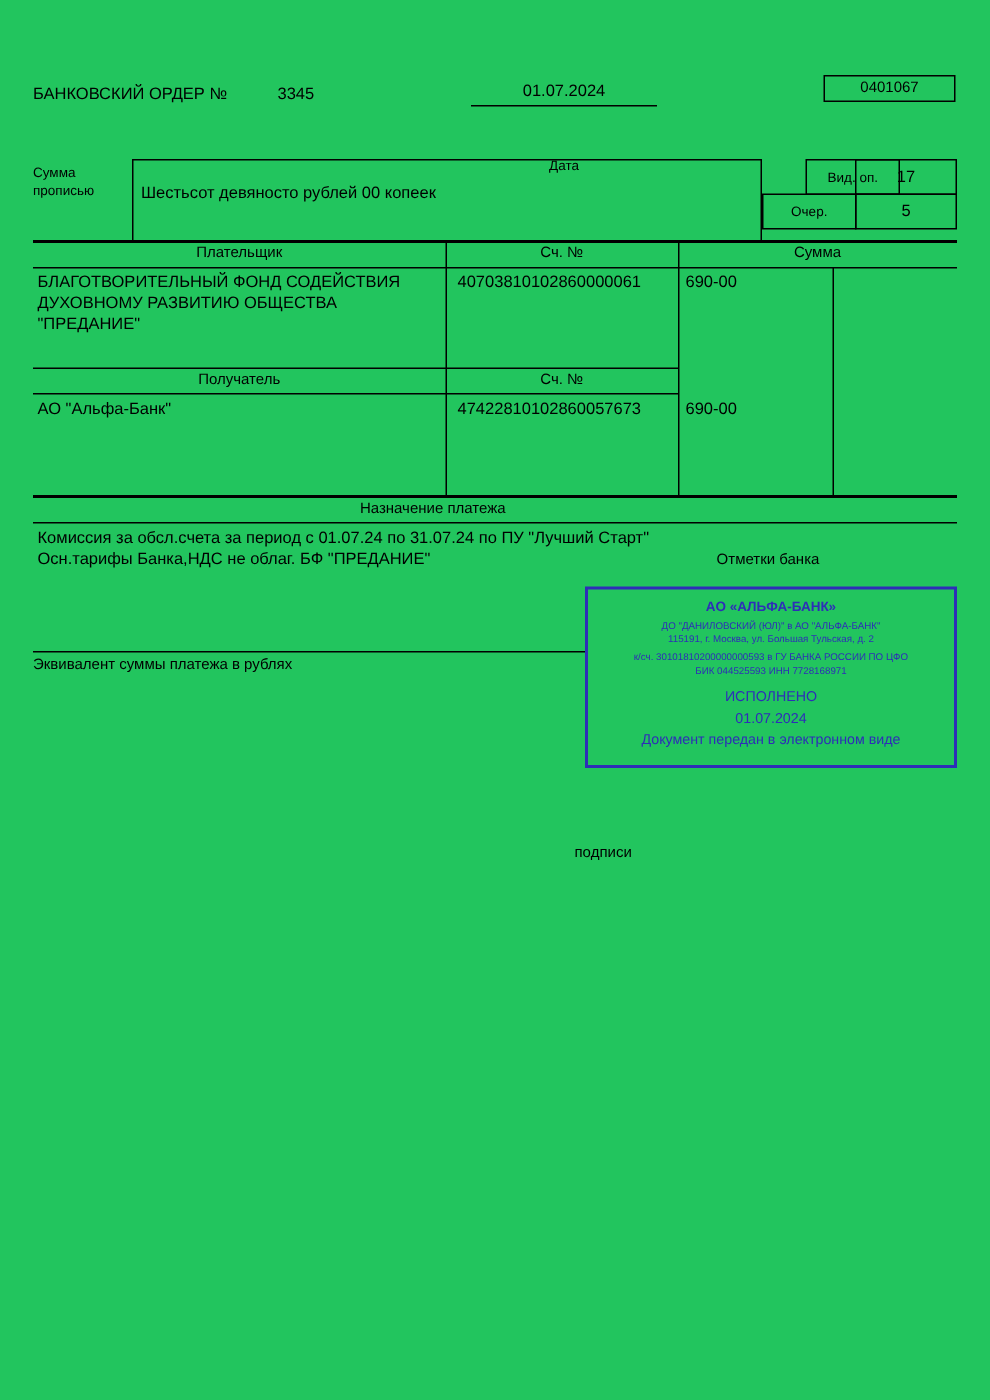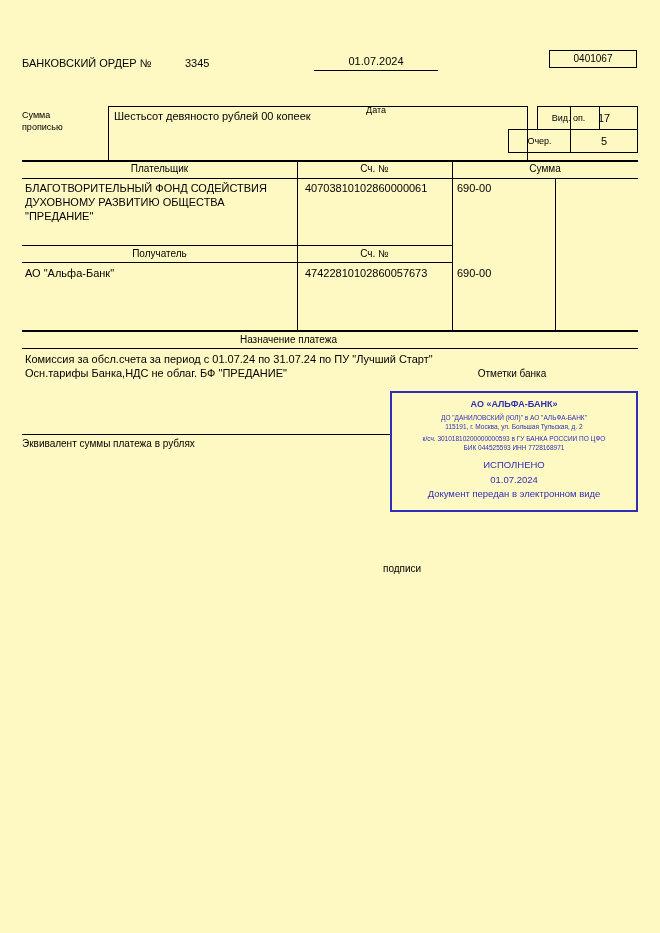--- a/index.html
+++ b/index.html
@@ -1,18 +1,18 @@
 <!DOCTYPE html>
 <html style="--stamp-color: #2e2eb8;"><head>
 <meta charset="utf-8">
 <style>
   * { margin:0; padding:0; box-sizing:border-box; }
   html,body { background:#ffffff; }
   .page {
-    position:relative; width:660px; height:933px; background:#fef9c3;
+    position:relative; width:660px; height:933px; background:#22c55e;
     font-family:"Liberation Sans","DejaVu Sans",sans-serif; color:#000;
     overflow:hidden;
   }
   .abs { position:absolute; }
   .hline { position:absolute; height:0; border-top:1px solid #000; }
   .hline.thick { border-top-width:2px; }
   .vline { position:absolute; width:0; border-left:1px solid #000; }
   .center { text-align:center; }
   .fs9  { font-size:9px;  line-height:11px; }
   .fs10 { font-size:10px; line-height:12px; }
@@ -22,21 +22,21 @@
   .form-code-box {
     position:absolute; left:549px; top:50px; width:88px; height:18px;
     border:1px solid #000; text-align:center; font-size:10px; line-height:16px;
   }
   .date-value {
     position:absolute; left:314px; top:55px; width:124px; text-align:center;
     font-size:11px; padding-bottom:3px; border-bottom:1px solid #000;
   }
   .amount-words-box {
     position:absolute; left:88px; top:106px; width:420px; height:54px;
-    border:1px solid #000; border-bottom:none; padding:3px 5px; font-size:11px;margin-left:20px;
+    border:1px solid #000; border-bottom:none; padding:16px 5px; font-size:11px;
   }
   .cellbox {
     position:absolute; border:1px solid #000; text-align:center;
   }
   .stamp {
     position:absolute; left:390px; top:391px; width:248px; height:121px;
     border:2px solid var(--stamp-color,#2e2eb8); color:var(--stamp-color,#2e2eb8);
     display:flex; flex-direction:column; align-items:center; text-align:center;
     padding-top:6px;
   }

